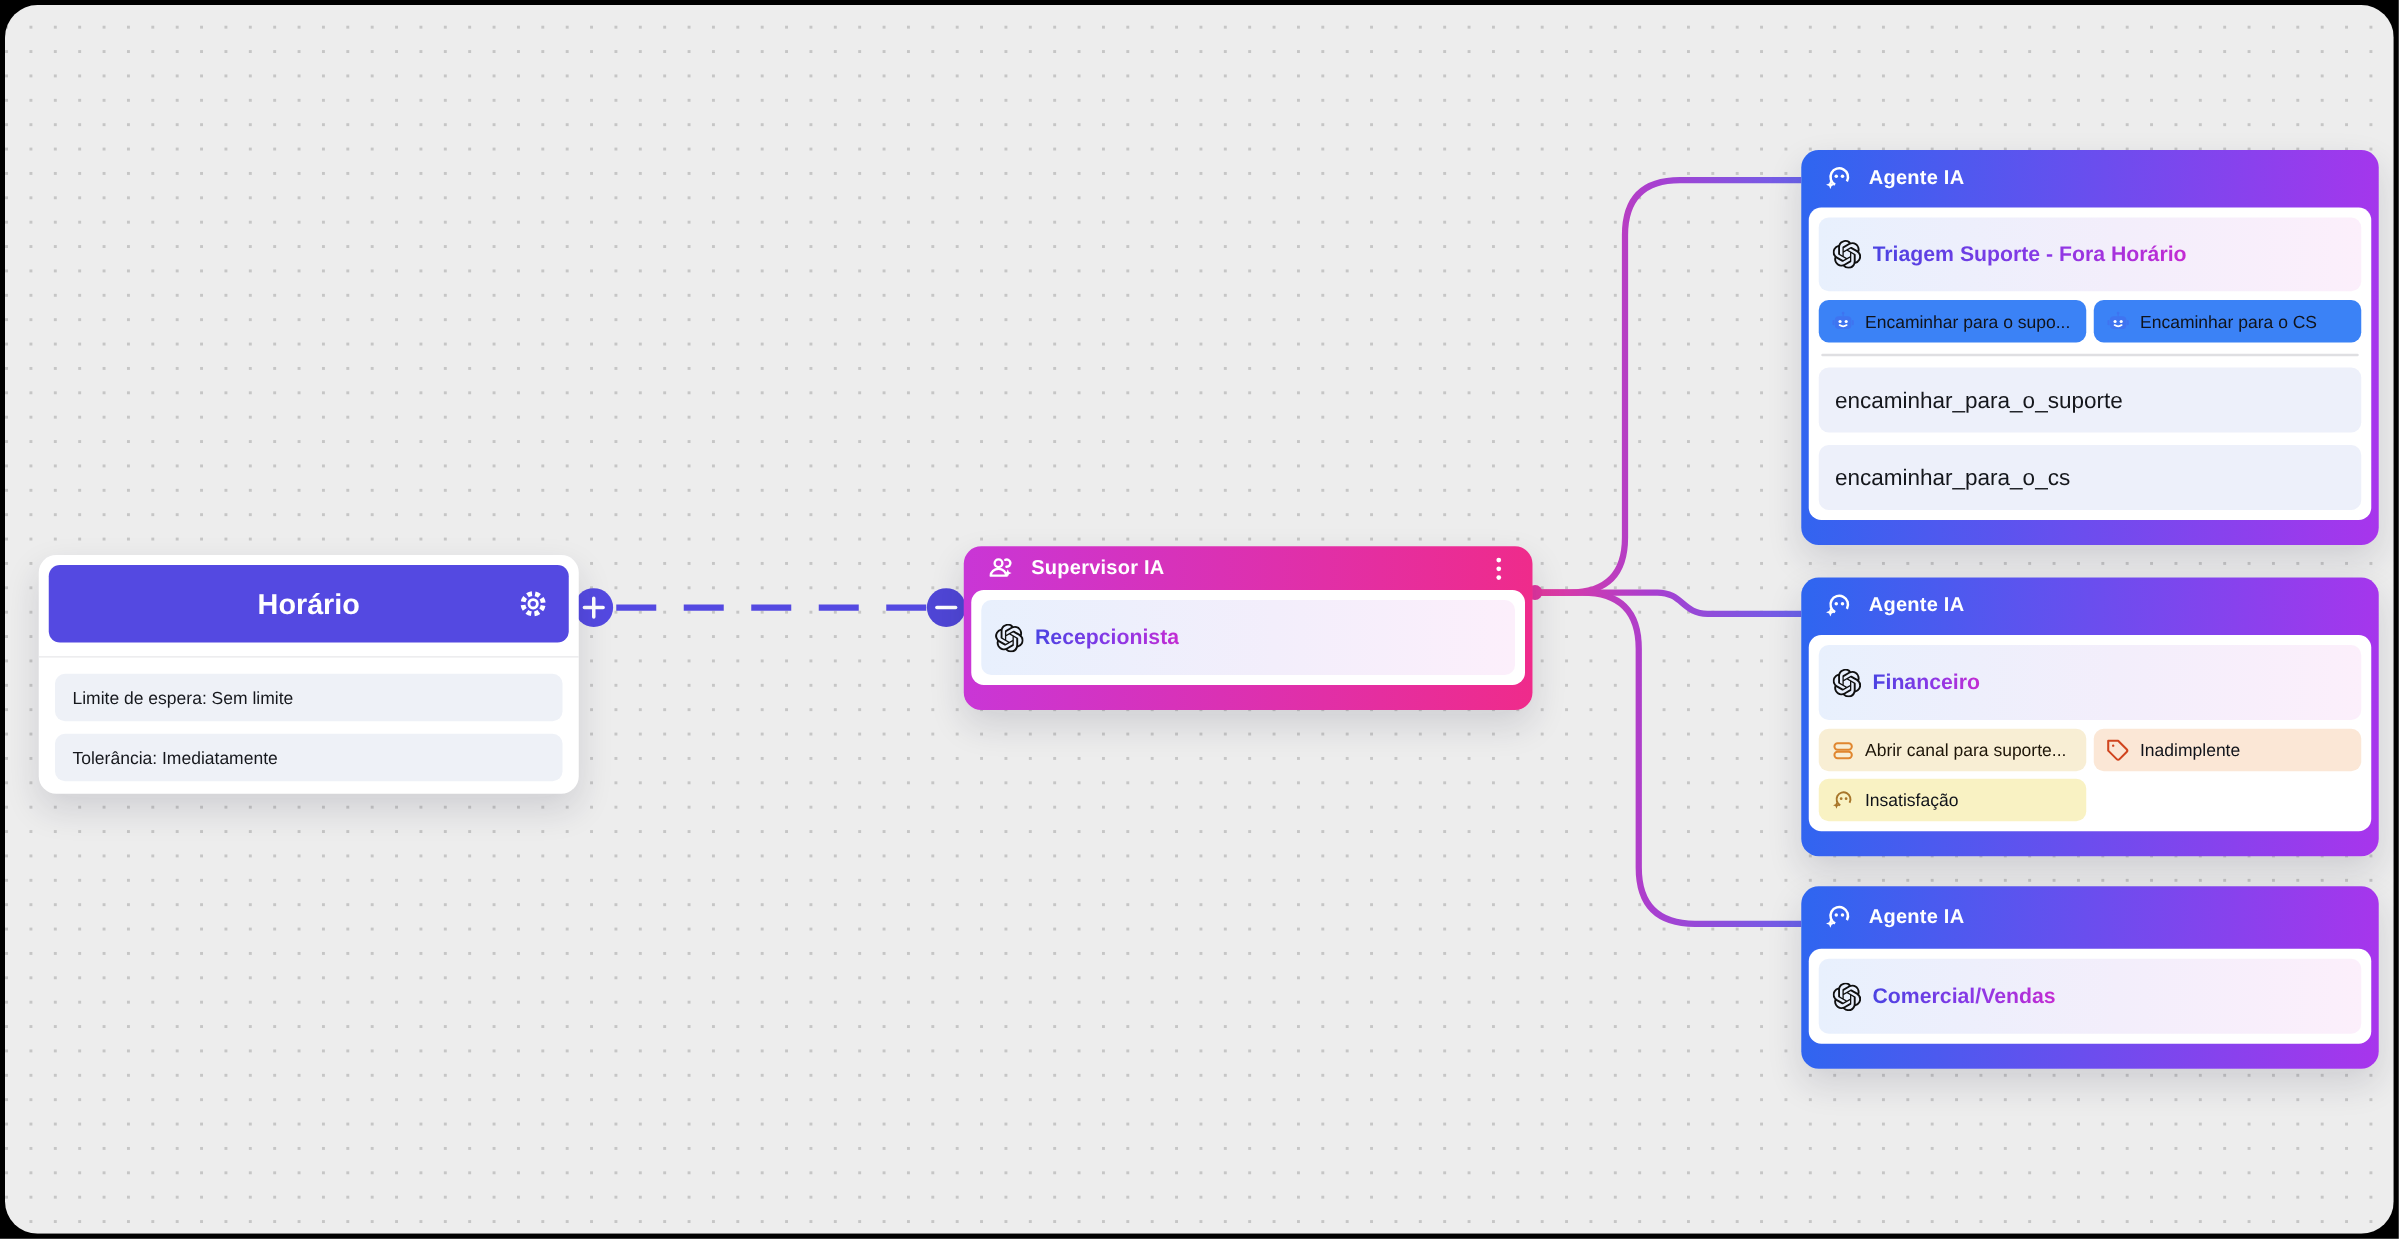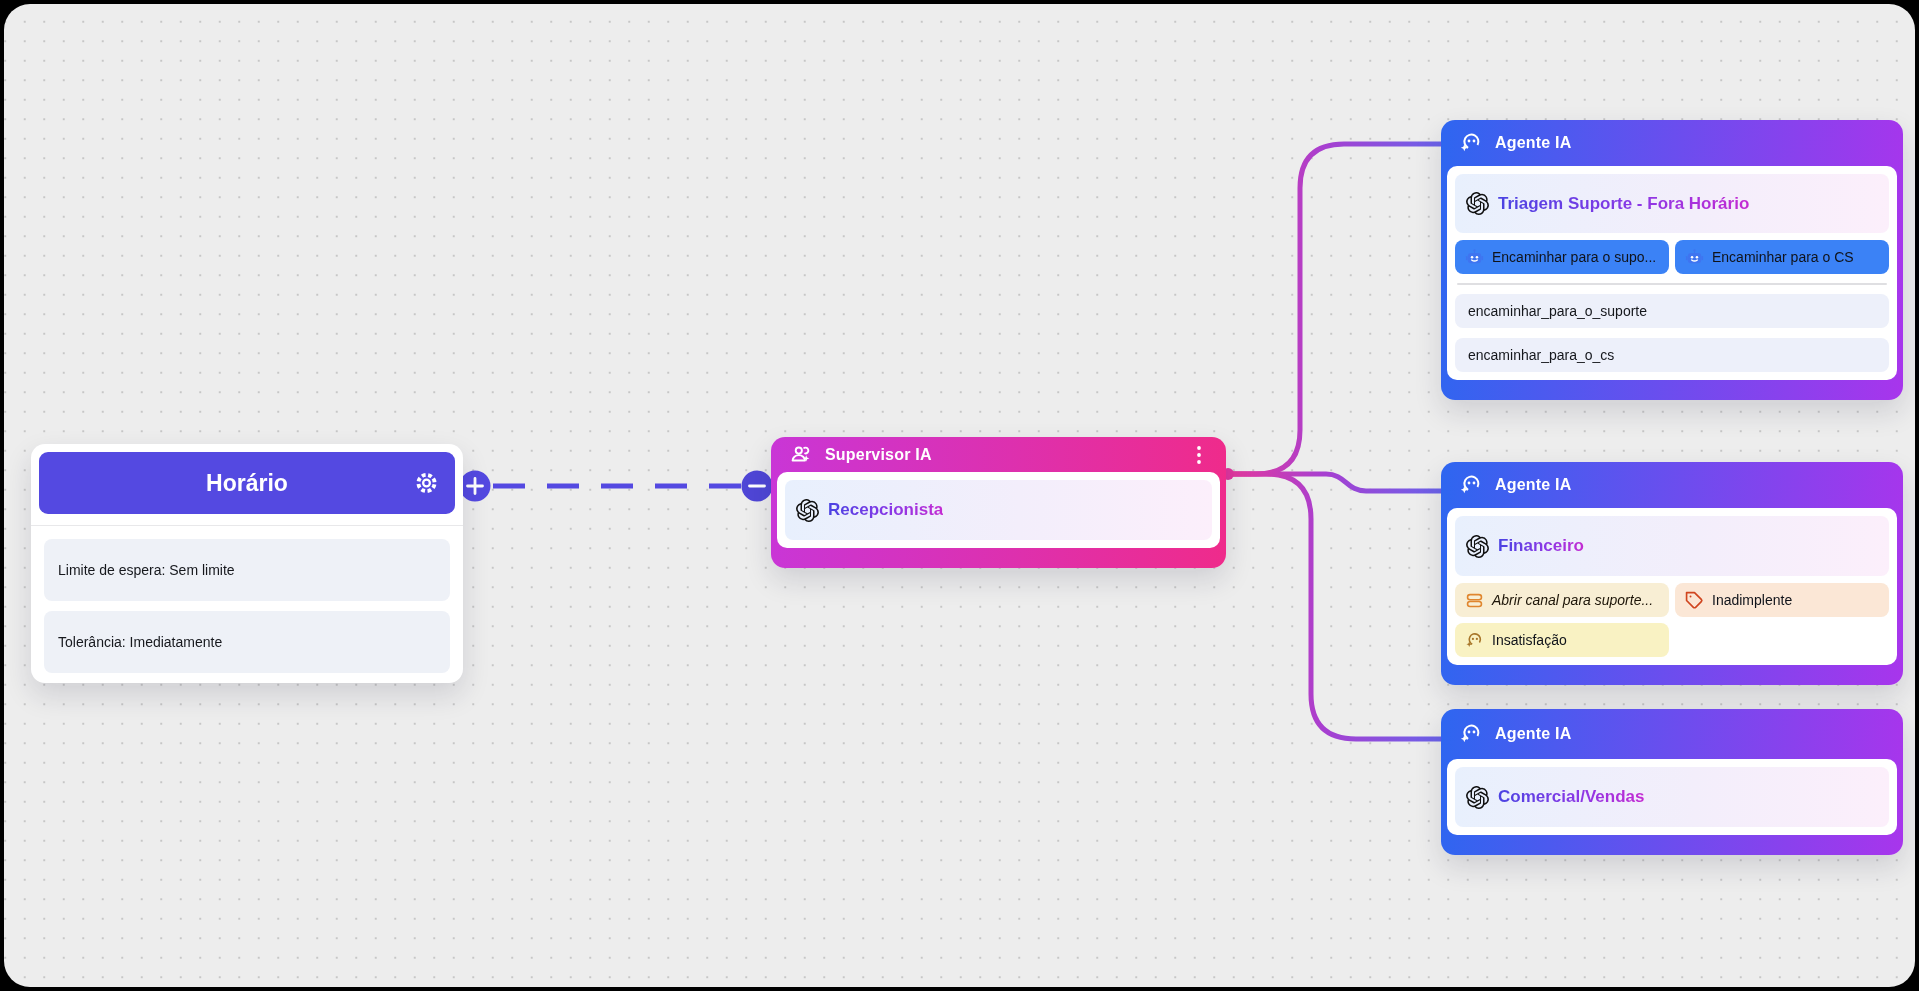--- a/index.html
+++ b/index.html
@@ -22,21 +22,21 @@
   .start-header{
     position:relative;height:62px;border-radius:9px;background:#5449e1;
     display:flex;align-items:center;justify-content:center;
   }
   .start-title{color:#fff;font-size:23px;font-weight:700;}
   .gear{position:absolute;right:15px;top:50%;transform:translateY(-50%);width:27px;height:27px;display:flex;}
   .start-divider{height:1px;background:#e8e8ea;margin:11px -8px 0 -8px;}
   .start-rows{padding:7px 5px 0 5px;}
   .start-row{
     height:38px;border-radius:8px;background:#eef1f7;display:flex;align-items:center;
-    padding:12px 14px;font-size:14px;color:#16181d;margin-top:10px;
+    padding:0 14px;font-size:14px;color:#16181d;margin-top:10px;
   }
   .start-row:first-child{margin-top:6px;}
 
   
   .gnode{padding:0 6px 20px;}
   .supervisor{background:linear-gradient(90deg,#c936d6 0%,#ef2b8b 100%);}
   .agent{background:linear-gradient(93deg,#2e66f0 0%,#a835ec 100%);}
   .gheader{display:flex;align-items:center;gap:12px;color:#fff;padding:0 12px;}
   .supervisor .gheader{height:35px;}
   .agent .gheader{height:46px;}
@@ -56,27 +56,27 @@
     -webkit-background-clip:text;background-clip:text;color:transparent;
     white-space:nowrap;
   }
   .chip-row{display:grid;grid-template-columns:214px 1fr;gap:6px;margin-top:7px;}
   .chip{
     height:34px;border-radius:8px;display:flex;align-items:center;gap:8px;padding:0 10px;
     font-size:14px;color:#10131a;white-space:nowrap;overflow:hidden;
   }
   .chip svg{width:19px;height:19px;flex:0 0 auto;}
   .chip-gray{background:#3b82f6;}
-  .chip-cream{background:#f8eed4;color:#1d1508;font-style:italic;}
+  .chip-cream{background:#f8eed4;color:#1d1508;}
   .chip-peach{background:#fbe7d6;}
   .chip-yellow{background:#f9f2c3;}
   .divider{height:2px;border-radius:2px;background:#dfdfe2;margin:9px 2px;}
   .func-row{
-    height:34px;border-radius:8px;background:#edf0fa;display:flex;align-items:center;
-    padding:0 13px;font-size:14px;color:#15171c;margin-top:10px;
+    height:52px;border-radius:8px;background:#edf0fa;display:flex;align-items:center;
+    padding:0 13px;font-size:18px;color:#15171c;margin-top:10px;
   }
   .func-row.first{margin-top:0;}
 </style>
 </head>
 <body>
 
 <svg width="0" height="0" style="position:absolute" aria-hidden="true">
   <defs>
     <symbol id="openai" viewBox="0 0 24 24">
       <path fill="currentColor" d="M22.2819 9.8211a5.9847 5.9847 0 0 0-.5157-4.9108 6.0462 6.0462 0 0 0-6.5098-2.9A6.0651 6.0651 0 0 0 4.9807 4.1818a5.9847 5.9847 0 0 0-3.9977 2.9 6.0462 6.0462 0 0 0 .7427 7.0966 5.98 5.98 0 0 0 .511 4.9107 6.051 6.051 0 0 0 6.5146 2.9001A5.9847 5.9847 0 0 0 13.2599 24a6.0557 6.0557 0 0 0 5.7718-4.2058 5.9894 5.9894 0 0 0 3.9977-2.9001 6.0557 6.0557 0 0 0-.7475-7.073zm-9.022 12.6081a4.4755 4.4755 0 0 1-2.8764-1.0408l.1419-.0804 4.7783-2.7582a.7948.7948 0 0 0 .3927-.6813v-6.7369l2.02 1.1686a.071.071 0 0 1 .038.052v5.5826a4.504 4.504 0 0 1-4.4945 4.4944zm-9.6607-4.1254a4.4708 4.4708 0 0 1-.5346-3.0137l.142.0852 4.783 2.7582a.7712.7712 0 0 0 .7806 0l5.8428-3.3685v2.3324a.0804.0804 0 0 1-.0332.0615L9.74 19.9502a4.4992 4.4992 0 0 1-6.1408-1.6464zM2.3408 7.8956a4.485 4.485 0 0 1 2.3655-1.9728V11.6a.7664.7664 0 0 0 .3879.6765l5.8144 3.3543-2.0201 1.1685a.0757.0757 0 0 1-.071 0l-4.8303-2.7865A4.504 4.504 0 0 1 2.3408 7.8956zm16.5963 3.8558L13.1038 8.364 15.1192 7.2a.0757.0757 0 0 1 .071 0l4.8303 2.7913a4.4944 4.4944 0 0 1-.6765 8.1042v-5.6772a.79.79 0 0 0-.407-.667zm2.0107-3.0231l-.142-.0852-4.7735-2.7818a.7759.7759 0 0 0-.7854 0L9.409 9.2297V6.8974a.0662.0662 0 0 1 .0284-.0615l4.8303-2.7866a4.4992 4.4992 0 0 1 6.6802 4.66zM8.3065 12.863l-2.02-1.1638a.0804.0804 0 0 1-.038-.0567V6.0742a4.4992 4.4992 0 0 1 7.3757-3.4537l-.142.0805L8.704 5.459a.7948.7948 0 0 0-.3927.6813zm1.0976-2.3654l2.602-1.4998 2.6069 1.4998v2.9994l-2.5974 1.4997-2.6067-1.4997z"></path>

